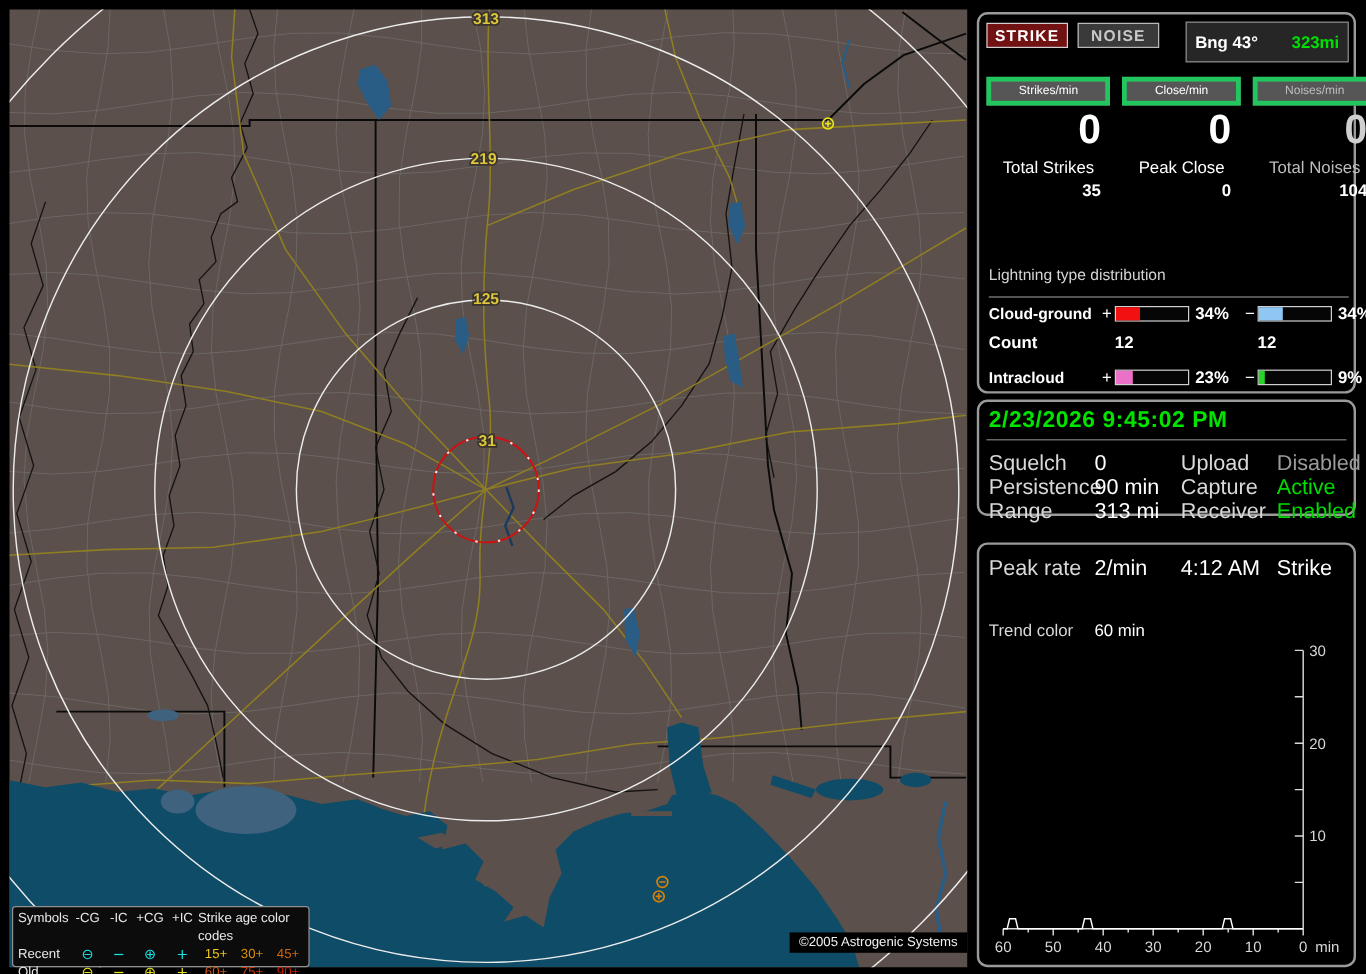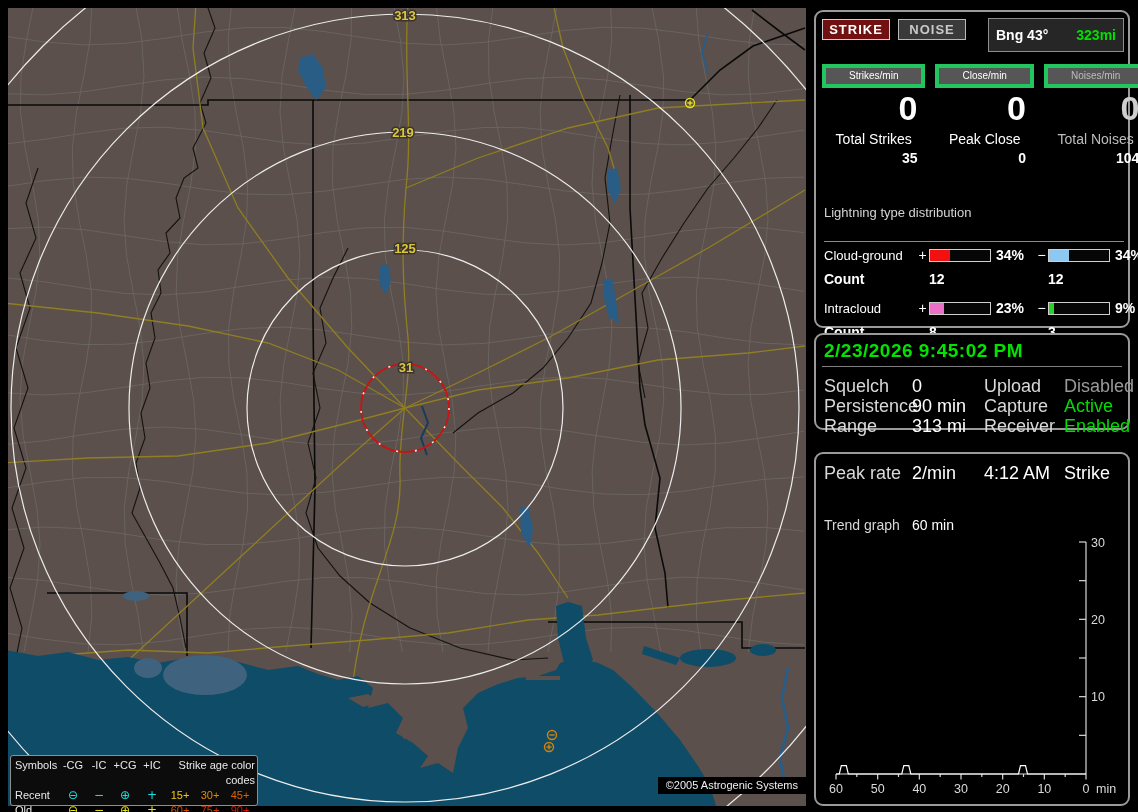--- a/index.html
+++ b/index.html
@@ -6,21 +6,21 @@
     font-family:"Liberation Sans","DejaVu Sans",sans-serif;-webkit-font-smoothing:antialiased;}
   #stage{position:absolute;left:0;top:0;width:1138px;height:812px;background:#000;}
   
   #map-area{position:absolute;left:8px;top:8px;width:798px;height:798px;background:#5b504b;}
   #map-svg{position:absolute;left:0;top:0;}
   #legend-box{position:absolute;left:2px;top:747px;width:248px;height:51px;background:#0c0c0c;
     border:1px solid #8f8f8f;border-radius:3px;box-sizing:border-box;padding:2px 4px;color:#e8e8e8;}
   .lg-grid{display:grid;grid-template-columns:44px 28px 24px 28px 26px 30px 30px 30px;line-height:15px;font-size:11px;}
   .lg-grid .c{text-align:center;}
   .lg-sym{font-family:"DejaVu Sans",sans-serif;font-size:12px;line-height:15px;}
-  .lg-age-hdr{grid-column:6 / span 3;text-align:right;}
+  .lg-age-hdr{grid-column:6 / span 3;text-align:left;}
   #copyright{position:absolute;right:0;bottom:12px;background:#000;color:#f0f0f0;font-size:11px;
     padding:2px 8px 3px 8px;white-space:nowrap;}
   
   .panel{position:absolute;left:814px;width:316px;background:#000;border:2px solid #9a9a9a;
     border-radius:9px;box-sizing:border-box;color:#fff;}
   #panel1{top:10px;height:318px;}
   #panel2{top:333px;height:97px;}
   #panel3{top:452px;height:354px;}
   
   .tbtn{position:absolute;top:7px;height:21px;line-height:19px;width:68px;text-align:center;
@@ -34,24 +34,24 @@
   .rates{position:absolute;left:6px;right:6px;top:52px;display:grid;grid-template-columns:1fr 1fr 1fr;column-gap:10px;}
   .rate-col{text-align:center;}
   .rate-hdr{display:inline-block;background:#565656;color:#fff;border:4px solid #22c55e;
     font-size:10px;padding:1px 23px;line-height:14px;}
   .rate-zero{font-size:34px;font-weight:bold;text-align:right;padding-right:8px;line-height:36px;margin-top:2px;}
   .rate-total-lbl{font-size:14px;margin-top:5px;}
   .rate-total-val{font-size:14px;font-weight:bold;text-align:right;padding-right:8px;margin-top:3px;}
   .dim{color:#bdbdbd;}
   .dim2{color:#cfcfcf;}
   .dist{position:absolute;left:8px;top:193px;width:300px;}
-  .dist-title{font-size:13px;color:#d4d4d4;border-bottom:1px solid #8a8a8a;padding-bottom:21px;}
+  .dist-title{font-size:13px;color:#d4d4d4;border-bottom:1px solid #8a8a8a;padding-bottom:11px;margin-top:16px;}
   .dist-row{display:grid;grid-template-columns:92px 13px 62px 44px 13px 62px 34px;align-items:center;height:24px;margin-top:1px;}
   .dist-count{display:grid;grid-template-columns:92px 13px 62px 44px 13px 62px 34px;align-items:center;height:23px;}
-  .dlabel{font-size:13px;font-weight:normal;}
+  .dlabel{font-size:13px;font-weight:bold;}
   .dsign{font-size:14px;text-align:center;}
   .dbar{height:11px;border:1px solid #cfcfcf;background:#060606;position:relative;}
   .dbar i{position:absolute;left:0;top:0;bottom:0;display:block;}
   .dpct{font-size:14px;font-weight:bold;padding-left:5px;}
   .dcount{font-size:14px;font-weight:bold;}
   
   #date-line{position:absolute;left:8px;top:5px;font-size:19px;font-weight:bold;color:#00e400;letter-spacing:0.5px;}
   #date-rule{position:absolute;left:6px;right:6px;top:31px;border-top:1px solid #808080;}
   .info-rows{position:absolute;left:8px;right:4px;}
   #panel2 .info-rows{top:41px;}
@@ -328,21 +328,21 @@
 <div class="panel" id="panel3">
   <div class="info-rows">
     <div class="info-row">
       <span class="ilabel">Peak rate</span>
       <span class="ivalue">2/min</span>
       <span class="ivalue">4:12 AM</span>
       <span class="ivalue">Strike</span>
     </div>
   </div>
   <div class="trend-row">
-    <span class="ilabel">Trend graph</span>
+    <span class="ilabel">Trend color</span>
     <span class="ivalue">60 min</span>
   </div>
   <svg id="trend-chart" width="308" height="266" viewBox="0 0 308 266">
         <line x1="268" y1="6" x2="268" y2="238" stroke="#d9d9d9" stroke-width="1.2"></line>
         <line x1="18" y1="238" x2="268" y2="238" stroke="#d9d9d9" stroke-width="1.2"></line>
         <line x1="261" y1="199.33333333333334" x2="268" y2="199.33333333333334" stroke="#d9d9d9" stroke-width="1.2"></line>
         <line x1="261" y1="160.66666666666669" x2="268" y2="160.66666666666669" stroke="#d9d9d9" stroke-width="1.2"></line>
         <line x1="261" y1="122" x2="268" y2="122" stroke="#d9d9d9" stroke-width="1.2"></line>
         <line x1="261" y1="83.33333333333334" x2="268" y2="83.33333333333334" stroke="#d9d9d9" stroke-width="1.2"></line>
         <line x1="261" y1="44.66666666666666" x2="268" y2="44.66666666666666" stroke="#d9d9d9" stroke-width="1.2"></line>

